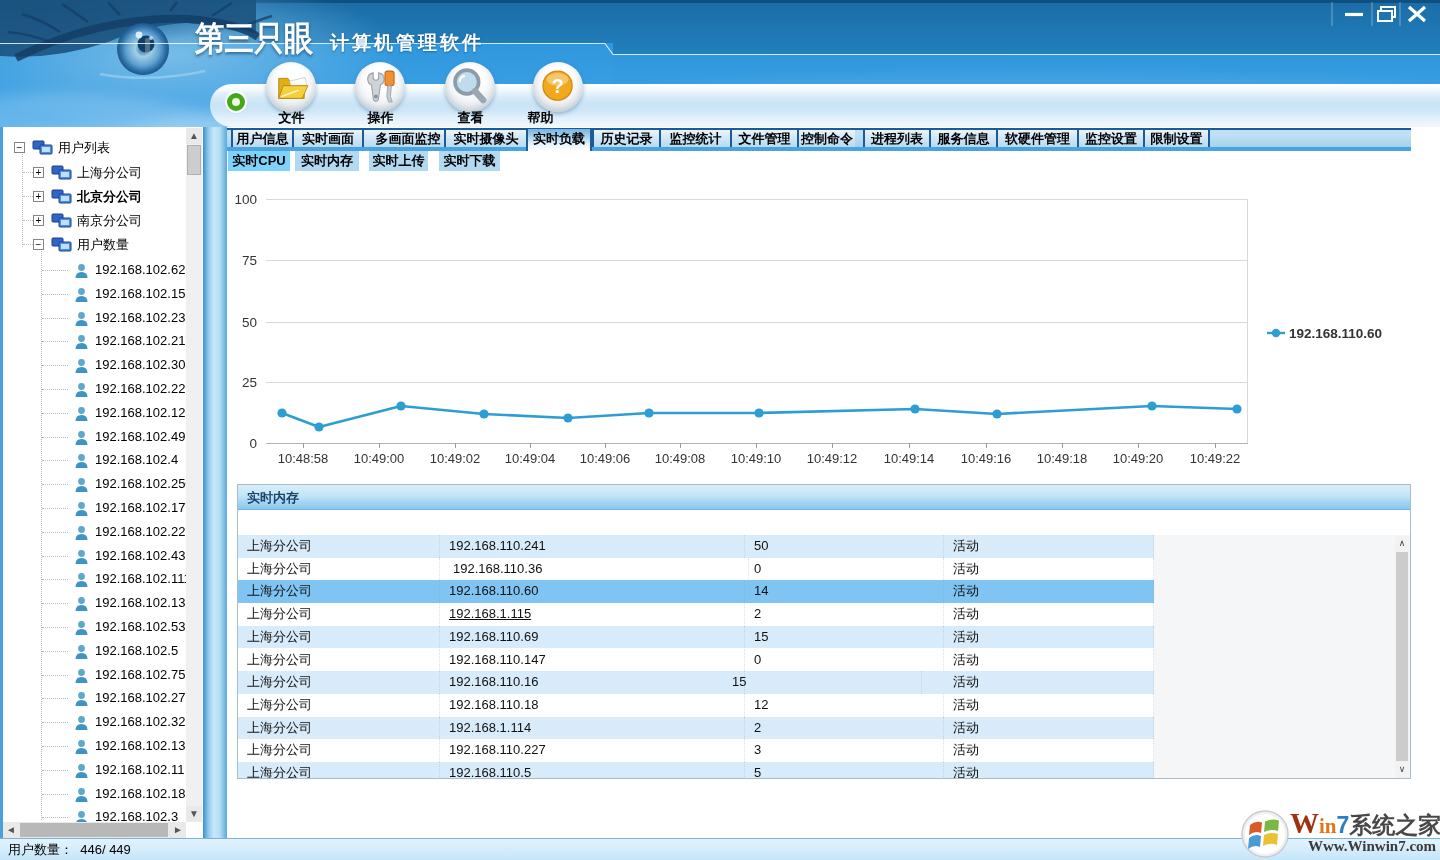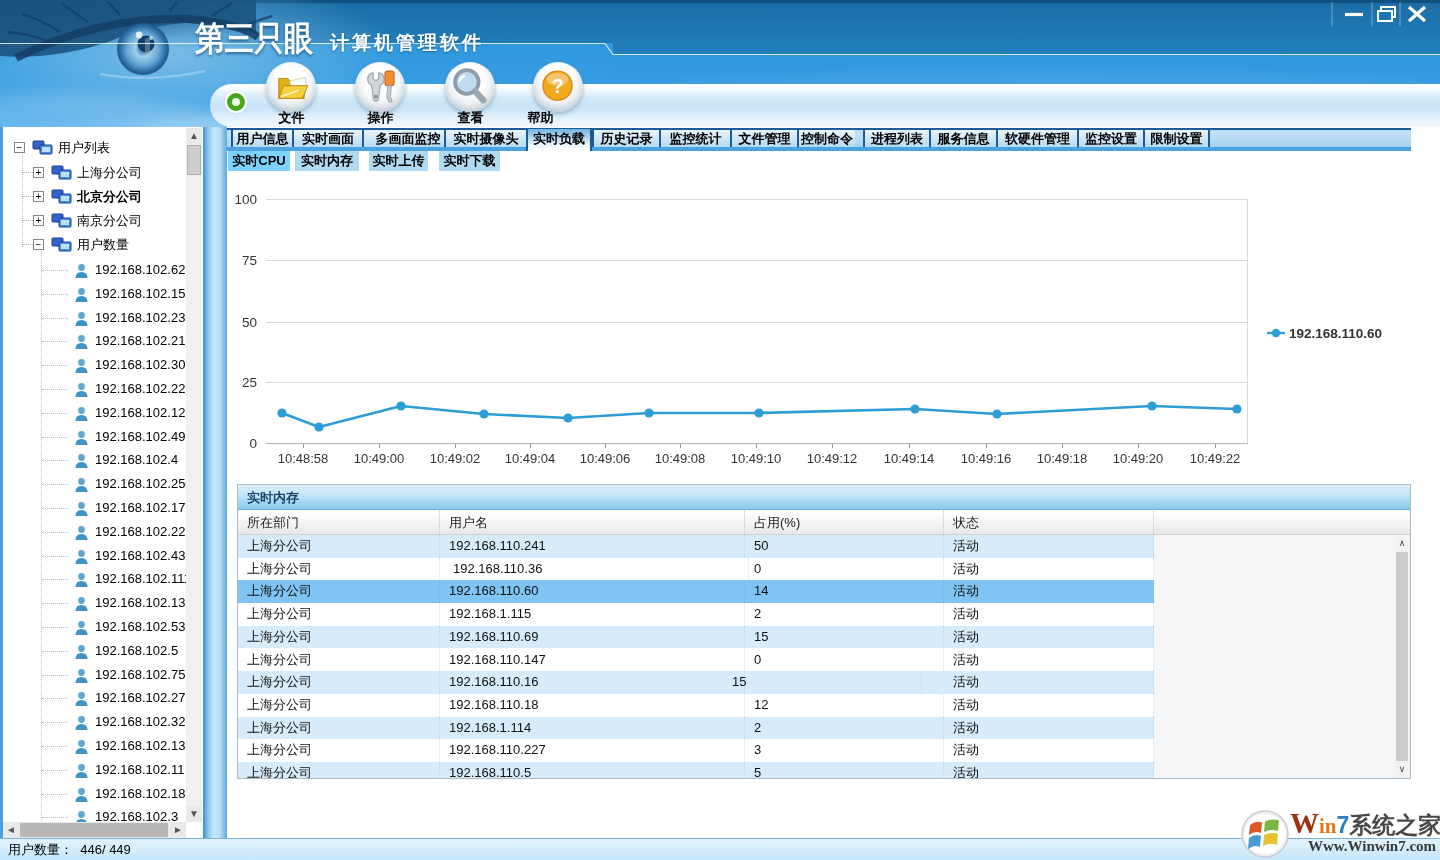--- a/index.html
+++ b/index.html
@@ -265,27 +265,20 @@
       <circle cx="925" cy="235" r="4.6"></circle>
         <circle cx="1010" cy="238" r="4.6"></circle>
     </g>
     <path d="M1040,162 H1058" stroke="#2d9dd4" stroke-width="2.4"></path>
     <circle cx="1049" cy="162" r="4.2" fill="#2d9dd4"></circle>
     <text x="1062" y="167" font-family="Liberation Sans" font-size="13.5" font-weight="bold" fill="#333">192.168.110.60</text>
   </svg>
 
   <div id="tbox">
     <div class="tb-title">实时内存</div>
-    <div class="tb-head">
-      <div class="th" style="left:0;width:202px;">所在部门</div>
-      <div class="th" style="left:202px;width:305px;">用户名</div>
-      <div class="th" style="left:507px;width:199px;">占用(%)</div>
-      <div class="th" style="left:706px;width:210px;">状态</div>
-      <div class="th" style="left:916px;width:256px;border-right:none;"></div>
-    </div>
     <div id="tbl-rows" style="left:0;top:50px;width:916px;height:243px;overflow:hidden;">
         <div class="row rb" style="top:0px;">
           <div class="c" style="left:0;width:202px;">上海分公司</div>
           <div class="c" style="left:202px;width:305px;">192.168.110.241</div>
           <div class="c" style="left:507px;width:199px;">50</div>
           <div class="c" style="left:706px;width:210px;">活动</div>
         </div>
         <div class="row rw" style="top:22.7px;">
           <div class="c" style="left:0;width:202px;">上海分公司</div>
           <div class="c" style="left:206px;width:305px;">192.168.110.36</div>
@@ -293,21 +286,21 @@
           <div class="c" style="left:706px;width:210px;">活动</div>
         </div>
         <div class="row rs" style="top:45.4px;">
           <div class="c" style="left:0;width:202px;">上海分公司</div>
           <div class="c" style="left:202px;width:305px;">192.168.110.60</div>
           <div class="c" style="left:507px;width:199px;">14</div>
           <div class="c" style="left:706px;width:210px;">活动</div>
         </div>
         <div class="row rw" style="top:68.1px;">
           <div class="c" style="left:0;width:202px;">上海分公司</div>
-          <div class="c" style="left:202px;width:305px;">192.168.1.115</div>
+          <div class="c" style="left:202px;width:305px;text-decoration:underline;">192.168.1.115</div>
           <div class="c" style="left:507px;width:199px;">2</div>
           <div class="c" style="left:706px;width:210px;">活动</div>
         </div>
         <div class="row rb" style="top:90.8px;">
           <div class="c" style="left:0;width:202px;">上海分公司</div>
           <div class="c" style="left:202px;width:305px;">192.168.110.69</div>
           <div class="c" style="left:507px;width:199px;">15</div>
           <div class="c" style="left:706px;width:210px;">活动</div>
         </div>
         <div class="row rw" style="top:113.5px;">

